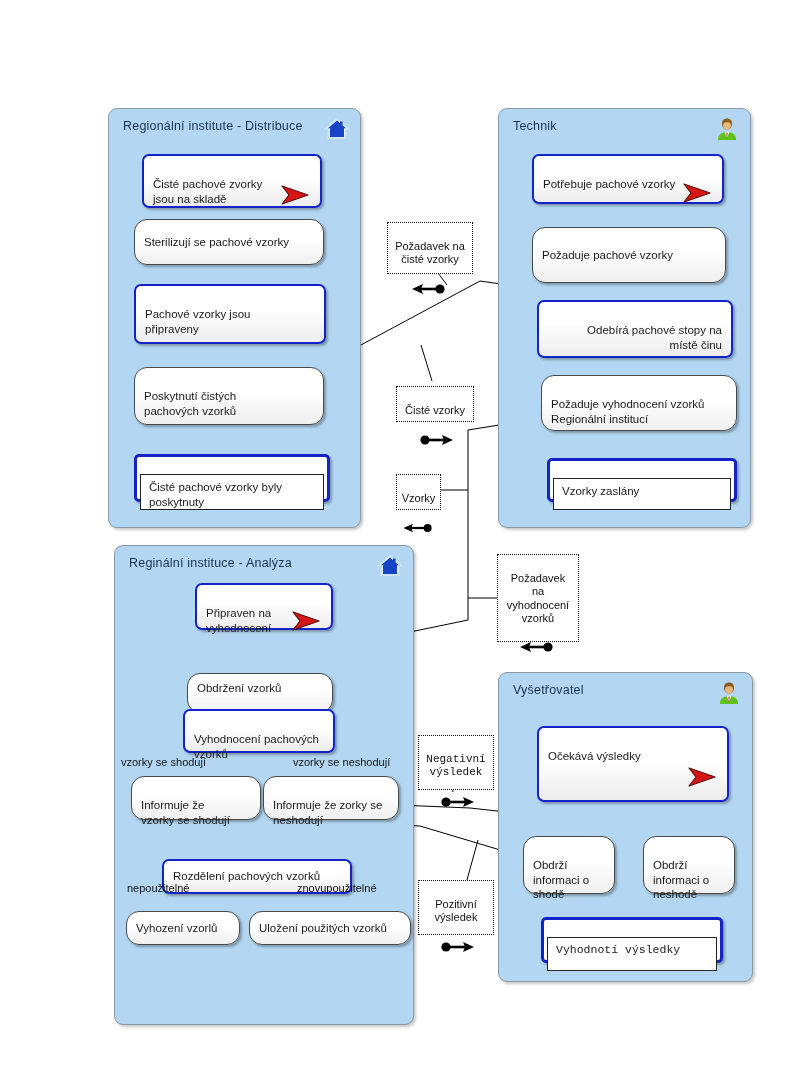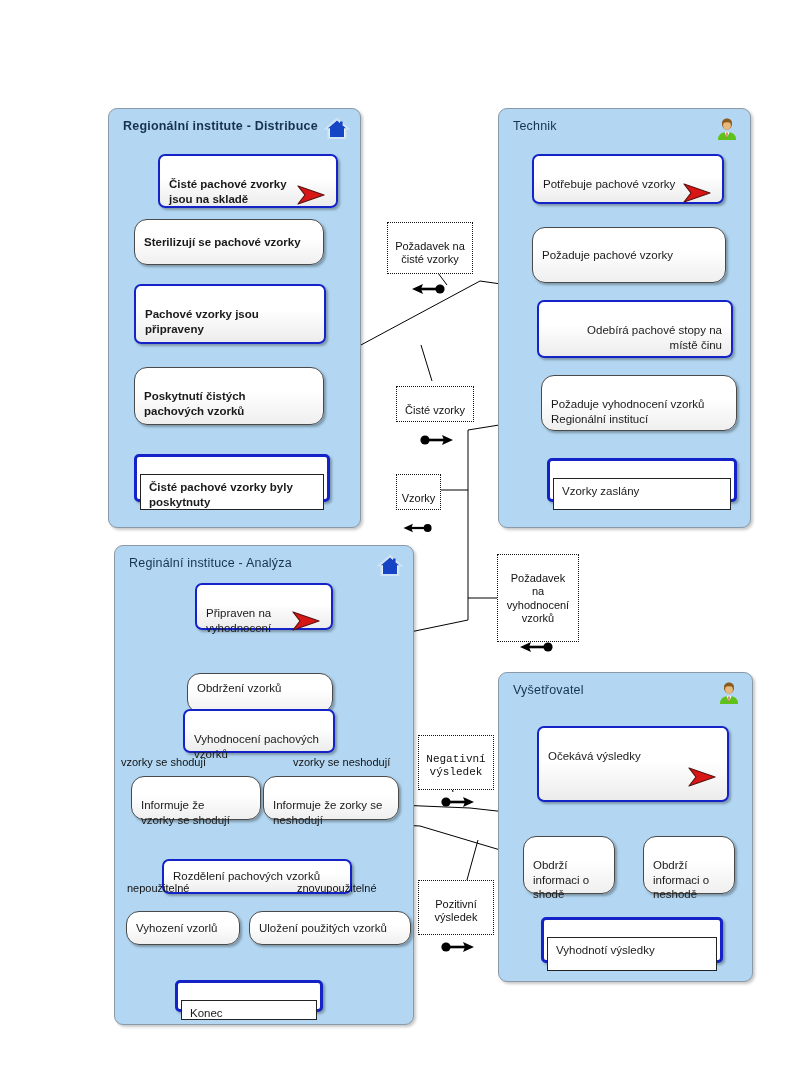--- a/index.html
+++ b/index.html
@@ -179,32 +179,32 @@
   <path d="M680 894 L650 918" stroke="#000" stroke-width="2.2" fill="none" marker-end="url(#ah)"></path>
 
   <path d="M246 818 L420 826 L507 852" stroke="#000" stroke-width="1" fill="none" marker-end="url(#ahs)"></path>
 
   <path d="M398 805 L470 808 L560 818" stroke="#000" stroke-width="1" fill="none" marker-end="url(#ahs)"></path>
 
   <line x1="453" y1="792" x2="448" y2="772" stroke="#000" stroke-width="1"></line>
   <line x1="478" y1="840" x2="462" y2="898" stroke="#000" stroke-width="1"></line>
 </svg>
 
-<div class="pool" style="left:108px; top:108px; width:253px; height:420px;font-weight:bold;">
+<div class="pool" style="left:108px; top:108px; width:253px; height:420px;">
   <div class="pool-title">Regionální institute - Distribuce</div>
   <span class="pool-icon">
     <svg viewBox="0 0 26 26" width="26" height="26">
       <path d="M13 3 L24 12.5 L21.5 12.5 L21.5 22 L4.5 22 L4.5 12.5 L2 12.5 Z" fill="#ffffff" stroke="#cfe4f5" stroke-width="2"></path>
       <path d="M13 4.5 L22 12.3 L20 12.3 L20 21 L6 21 L6 12.3 L4 12.3 Z" fill="#1544c4"></path>
       <rect x="10.6" y="14.5" width="4.8" height="6.5" fill="#1544c4"></rect>
       <rect x="16" y="5.5" width="2.6" height="3.4" fill="#1544c4"></rect>
     </svg>
   </span>
 
-  <div class="node start" style="left:33px; top:45px; width:180px; height:54px;margin-left:16px;">
+  <div class="node start" style="left:33px; top:45px; width:180px; height:54px;">
     <span>Čisté pachové zvorky
 jsou na skladě</span>
     <span class="start-arrow">
       <svg viewBox="0 0 34 26" width="34" height="26">
         <path d="M4 4 L30 13 L4 22 L11 13 Z" fill="#d81616" stroke="#5a1010" stroke-width="1.2" stroke-linejoin="round"></path>
       </svg>
     </span>
   </div>
 
   <div class="node action" style="left:25px; top:110px; width:190px; height:46px; display:flex; align-items:center;">
@@ -313,23 +313,20 @@
   </div>
 
   <div class="node action" style="left:11px; top:365px; width:114px; height:34px; display:flex; align-items:center;">
     <span>Vyhození vzorlů</span>
   </div>
 
   <div class="node action" style="left:134px; top:365px; width:162px; height:34px; display:flex; align-items:center;">
     <span>Uložení použitých vzorků</span>
   </div>
 
-  <div class="node end" style="left:60px; top:434px; width:148px; height:32px; padding:3px;">
-    <div class="end-inner">Konec</div>
-  </div>
 
   <div class="edge-label" style="left:6px; top:210px;">vzorky se shodují</div>
   <div class="edge-label" style="left:178px; top:210px;">vzorky se neshodují</div>
   <div class="edge-label" style="left:12px; top:336px;">nepoužitelné</div>
   <div class="edge-label" style="left:182px; top:336px;">znovupoužitelné</div>
 </div>
 
 <div class="pool" style="left:498px; top:672px; width:255px; height:310px;">
   <div class="pool-title">Vyšetřovatel</div>
   <span class="pool-icon">
@@ -357,21 +354,21 @@
 informaci o
 shodě</span>
   </div>
 
   <div class="node action" style="left:144px; top:163px; width:92px; height:58px;">
     <span>Obdrží
 informaci o
 neshodě</span>
   </div>
 
-  <div class="node end" style="left:42px; top:244px; width:182px; height:46px; padding:3px;">
+  <div class="node end" style="left:42px; top:244px; width:182px; height:46px; padding:3px;font-family:Liberation Mono, monospace;">
     <div class="end-inner">Vyhodnotí výsledky</div>
   </div>
 </div>
 
 <div class="msgbox" style="left:387px; top:222px; width:86px; height:52px;">
   <span>Požadavek na
 čisté vzorky</span>
   <span class="glyph">
     <svg viewBox="0 0 44 14" width="44" height="14">
       <line x1="10" y1="7" x2="32" y2="7" stroke="#000" stroke-width="2.6"></line>

